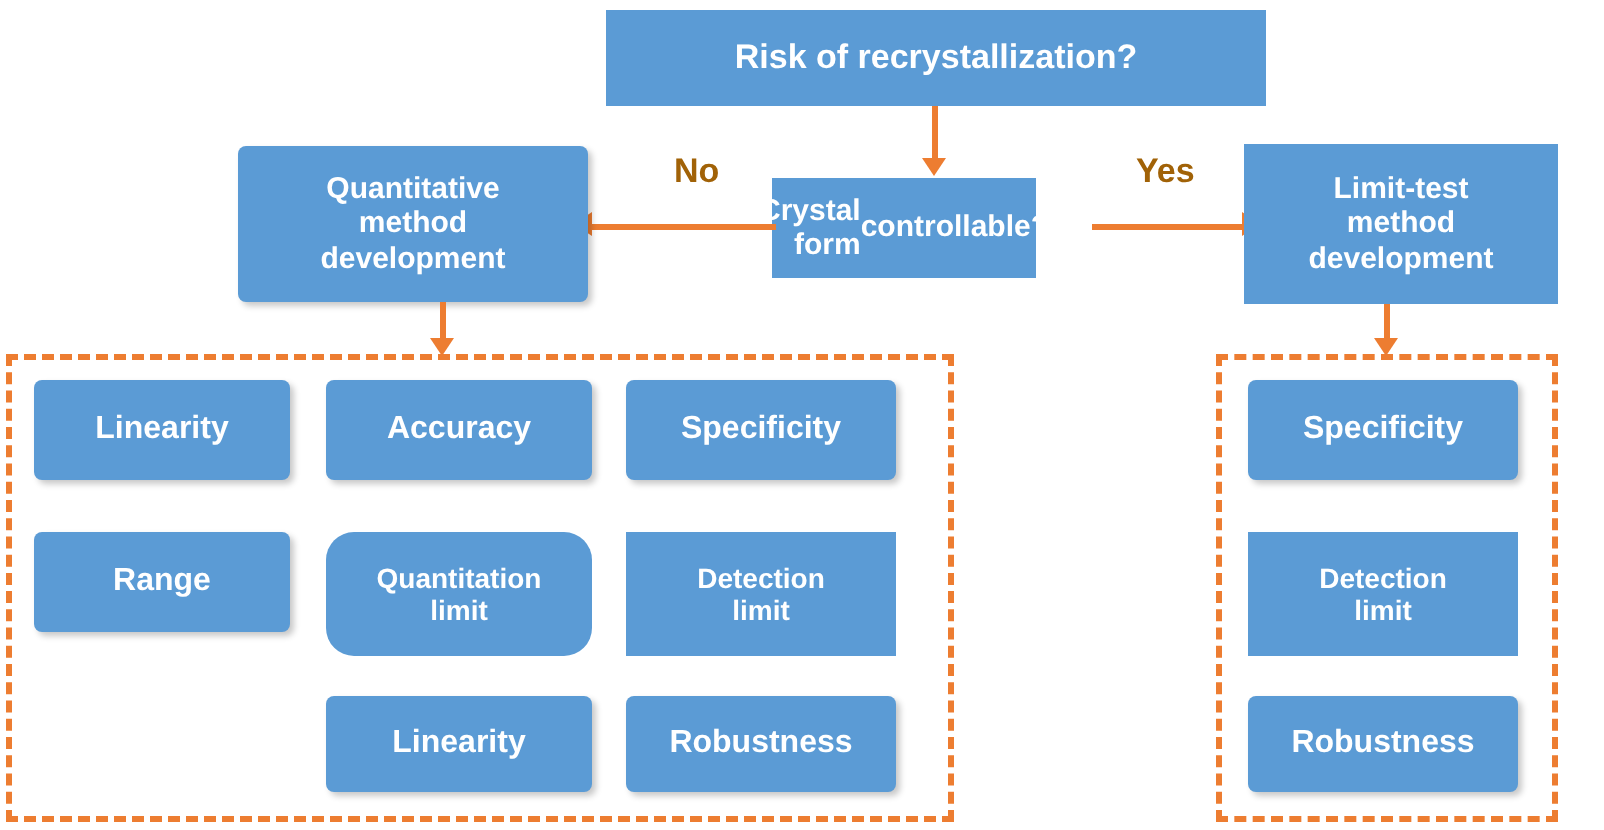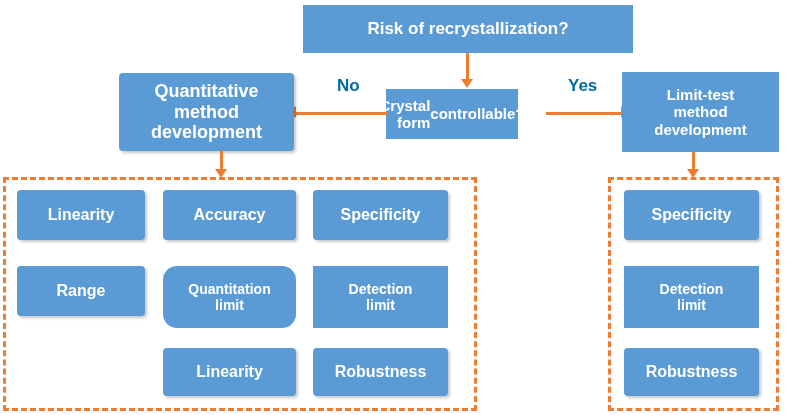--- a/index.html
+++ b/index.html
@@ -69,21 +69,21 @@
   }
   .arrow-right {
     border-top: 6px solid transparent;
     border-bottom: 6px solid transparent;
     border-left: 9px solid #ED7D31;
   }
 
   
   .edge-label {
     position: absolute;
-    color: #0369a1;
+    color: #a16207;
     font-weight: bold;
     font-size: 17px;
     white-space: nowrap;
   }
 </style>
 </head>
 <body>
 
 <div id="canvas">
 
@@ -100,21 +100,21 @@
   </div>
 
   <div class="conn conn-h" style="left:296px; top:112px; width:92px;"></div>
   <div class="arrow arrow-left" style="left:287px; top:106px;"></div>
   <div class="edge-label" style="left:337px; top:76px;">No</div>
 
   <div class="conn conn-h" style="left:546px; top:112px; width:76px;"></div>
   <div class="arrow arrow-right" style="left:621px; top:106px;"></div>
   <div class="edge-label" style="left:568px; top:76px;">Yes</div>
 
-  <div class="node rounded" style="left:119px; top:73px; width:175px; height:78px; font-size:18px; flex-direction:column;">
+  <div class="node rounded" style="left:119px; top:73px; width:175px; height:78px; font-size:15px; flex-direction:column;">
     <span>Quantitative</span>
     <span>method</span>
     <span>development</span>
   </div>
 
   <div class="conn conn-v" style="left:220px; top:151px; height:19px;"></div>
   <div class="arrow arrow-down" style="left:215px; top:169px;"></div>
 
   <div class="node flat" style="left:622px; top:72px; width:157px; height:80px; font-size:15px; flex-direction:column;">
     <span>Limit-test</span>

